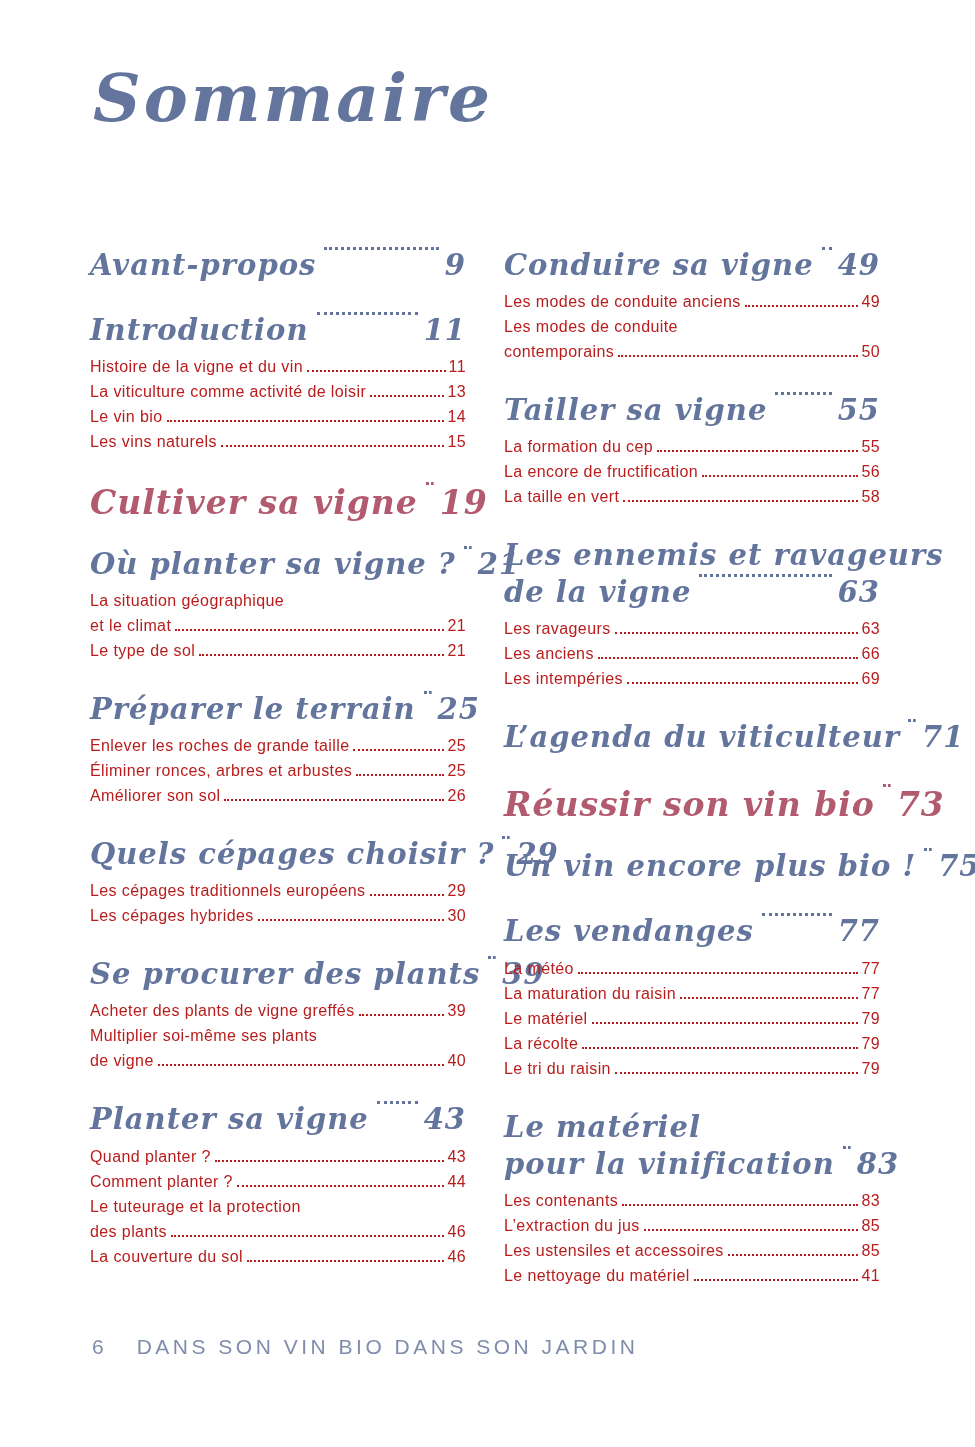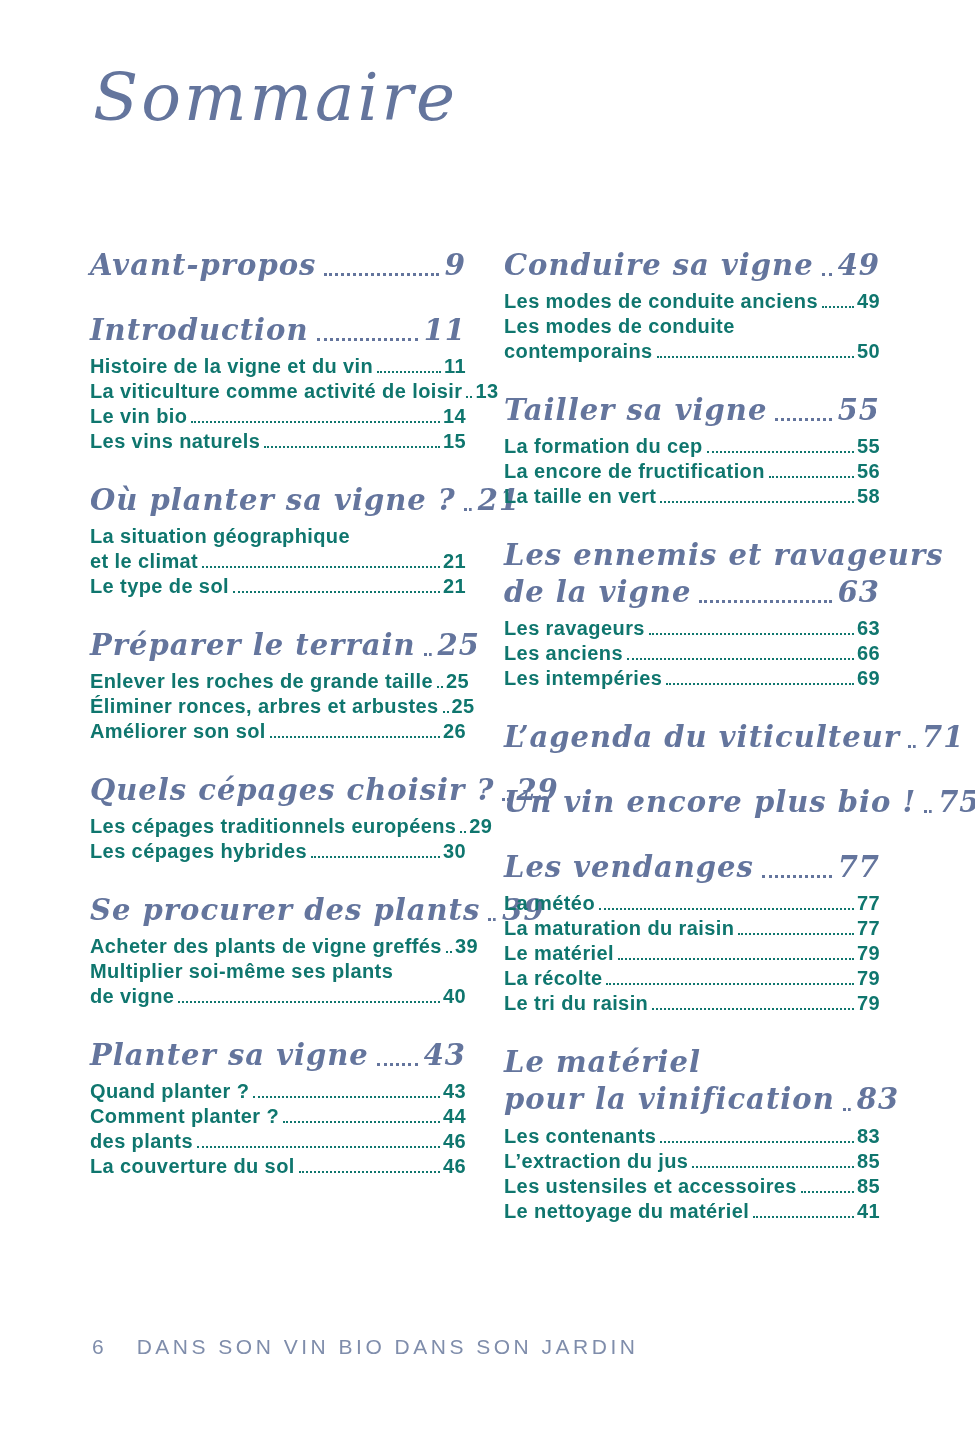--- a/index.html
+++ b/index.html
@@ -9,21 +9,21 @@
     background:#ffffff;
     font-family:"Liberation Sans",sans-serif;
     overflow:hidden;
     box-sizing:border-box;
   }
   .page-title{
     margin:0;
     padding:62px 0 0 93px;
     font-family:"DejaVu Serif",serif;
     font-style:italic;
-    font-weight:400;
+    font-weight:700;
     font-size:66px;
     line-height:1.1;
     color:#64759d;
     letter-spacing:3px;
   }
   .columns{
     display:flex;
     gap:38px;
     margin:112px 95px 0 90px;
   }
@@ -36,38 +36,37 @@
     font-weight:700;
     font-size:29px;
     line-height:1.28;
     color:#64759d;
     letter-spacing:1px;
   }
   .part .heading{
     color:#b25a6e;
     font-size:33px;
   }
-  .hline{display:flex;align-items:flex-end;min-width:0;}
+  .hline{display:flex;align-items:flex-start;min-width:0;}
   .htext{white-space:nowrap;}
   .dots{
     flex:1 1 8px;
     min-width:8px;
     border-bottom:3px dotted currentColor;
     margin:0 6px 8px 8px;
   }
   .hpage{white-space:nowrap;}
   .entries{
     list-style:none;
     margin:5px 0 0 0;
     padding:0;
-    font-size:20px;
+    font-size:16px;
     line-height:25px;
-    color:#0f766e;
+    color:#b91c1c;
     letter-spacing:.4px;
-    font-weight:bold;
   }
   .entry{display:flex;align-items:baseline;min-width:0;}
   .elabel{white-space:nowrap;}
   .edots{
     flex:1 1 6px;
     min-width:6px;
     border-bottom:2px dotted currentColor;
     margin:0 3px 4px 4px;
   }
   .epage{white-space:nowrap;}
@@ -126,20 +125,29 @@
               <span class="edots dots"></span>
               <span class="epage">14</span>
             </li>
             <li class="entry">
               <span class="elabel">Les vins naturels</span>
               <span class="edots dots"></span>
               <span class="epage">15</span>
             </li>
           </ul>
         </section>
+        <section class="toc-section part">
+          <div class="heading">
+            <div class="hline">
+              <span class="htext">Cultiver sa vigne</span>
+              <span class="dots"></span>
+              <span class="hpage">19</span>
+            </div>
+          </div>
+        </section>
         <section class="toc-section chapter">
           <div class="heading">
             <div class="hline">
               <span class="htext">Où planter sa vigne ?</span>
               <span class="dots"></span>
               <span class="hpage">21</span>
             </div>
           </div>
           <ul class="entries">
             <li class="entry">
@@ -239,20 +247,23 @@
           <ul class="entries">
             <li class="entry">
               <span class="elabel">Quand planter ?</span>
               <span class="edots dots"></span>
               <span class="epage">43</span>
             </li>
             <li class="entry">
               <span class="elabel">Comment planter ?</span>
               <span class="edots dots"></span>
               <span class="epage">44</span>
+            </li>
+            <li class="entry">
+              <span class="elabel">Le tuteurage et la protection</span>
             </li>
             <li class="entry">
               <span class="elabel">des plants</span>
               <span class="edots dots"></span>
               <span class="epage">46</span>
             </li>
             <li class="entry">
               <span class="elabel">La couverture du sol</span>
               <span class="edots dots"></span>
               <span class="epage">46</span>
@@ -339,20 +350,29 @@
               <span class="epage">69</span>
             </li>
           </ul>
         </section>
         <section class="toc-section chapter">
           <div class="heading">
             <div class="hline">
               <span class="htext">L’agenda du viticulteur</span>
               <span class="dots"></span>
               <span class="hpage">71</span>
+            </div>
+          </div>
+        </section>
+        <section class="toc-section part">
+          <div class="heading">
+            <div class="hline">
+              <span class="htext">Réussir son vin bio</span>
+              <span class="dots"></span>
+              <span class="hpage">73</span>
             </div>
           </div>
         </section>
         <section class="toc-section chapter">
           <div class="heading">
             <div class="hline">
               <span class="htext">Un vin encore plus bio !</span>
               <span class="dots"></span>
               <span class="hpage">75</span>
             </div>

